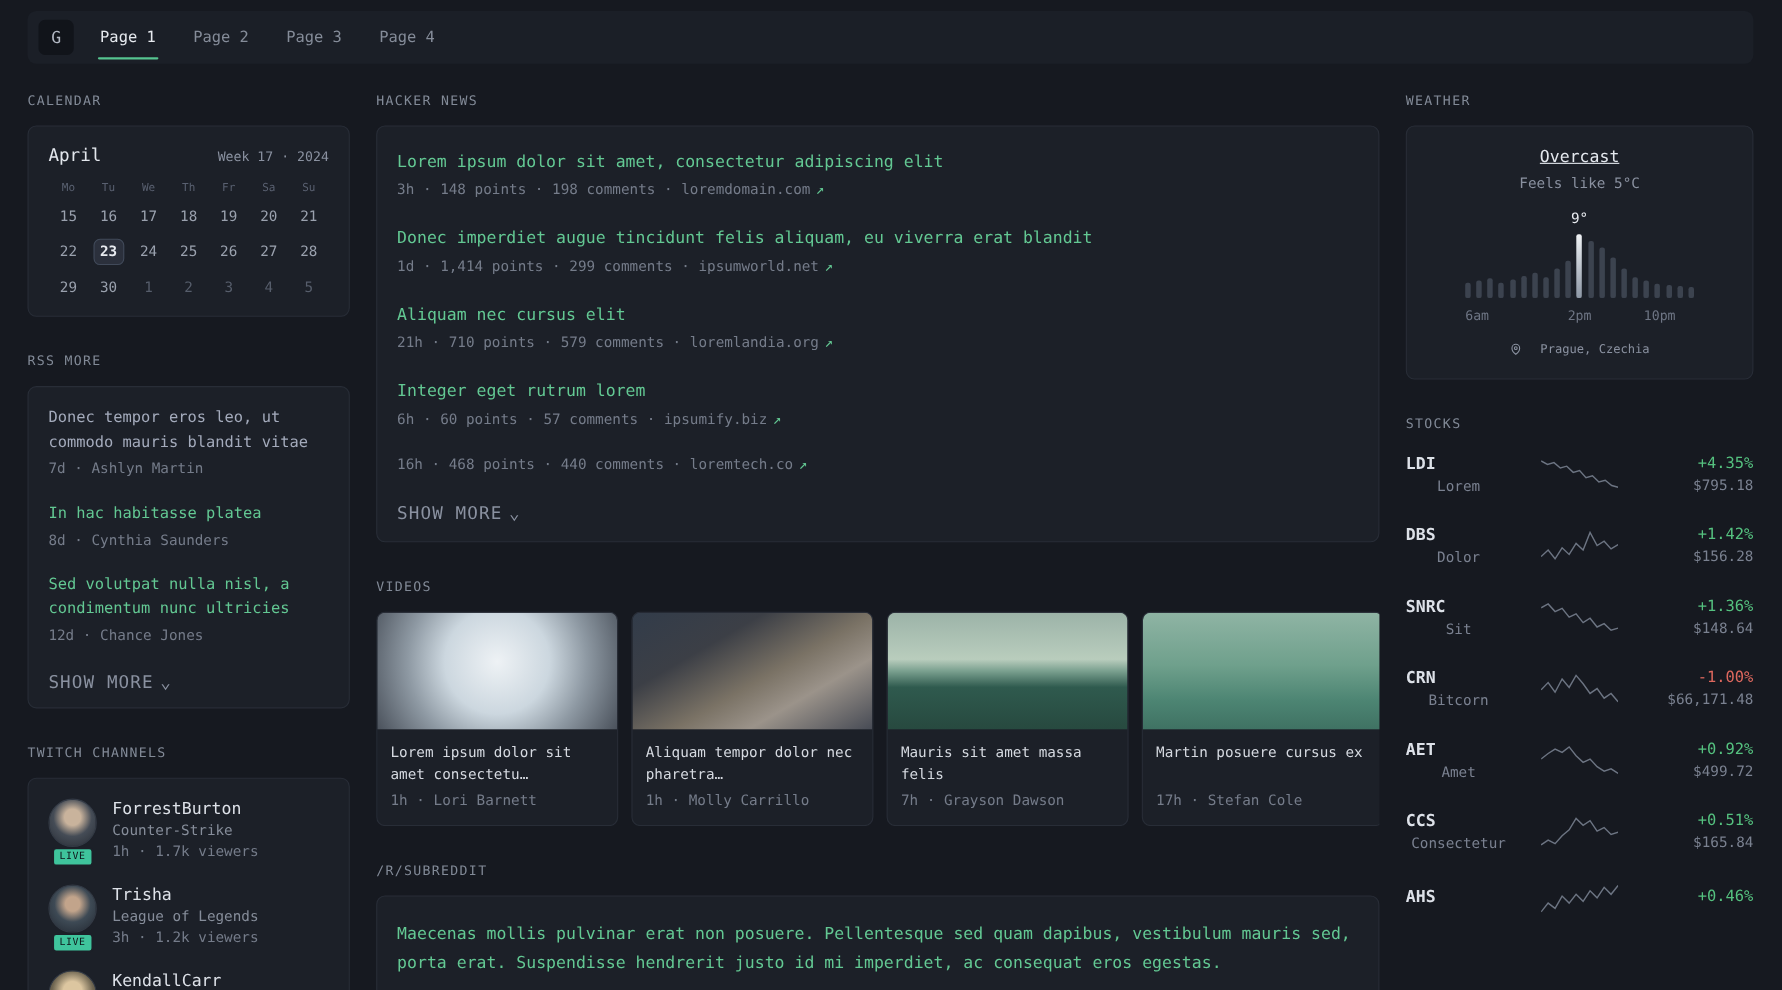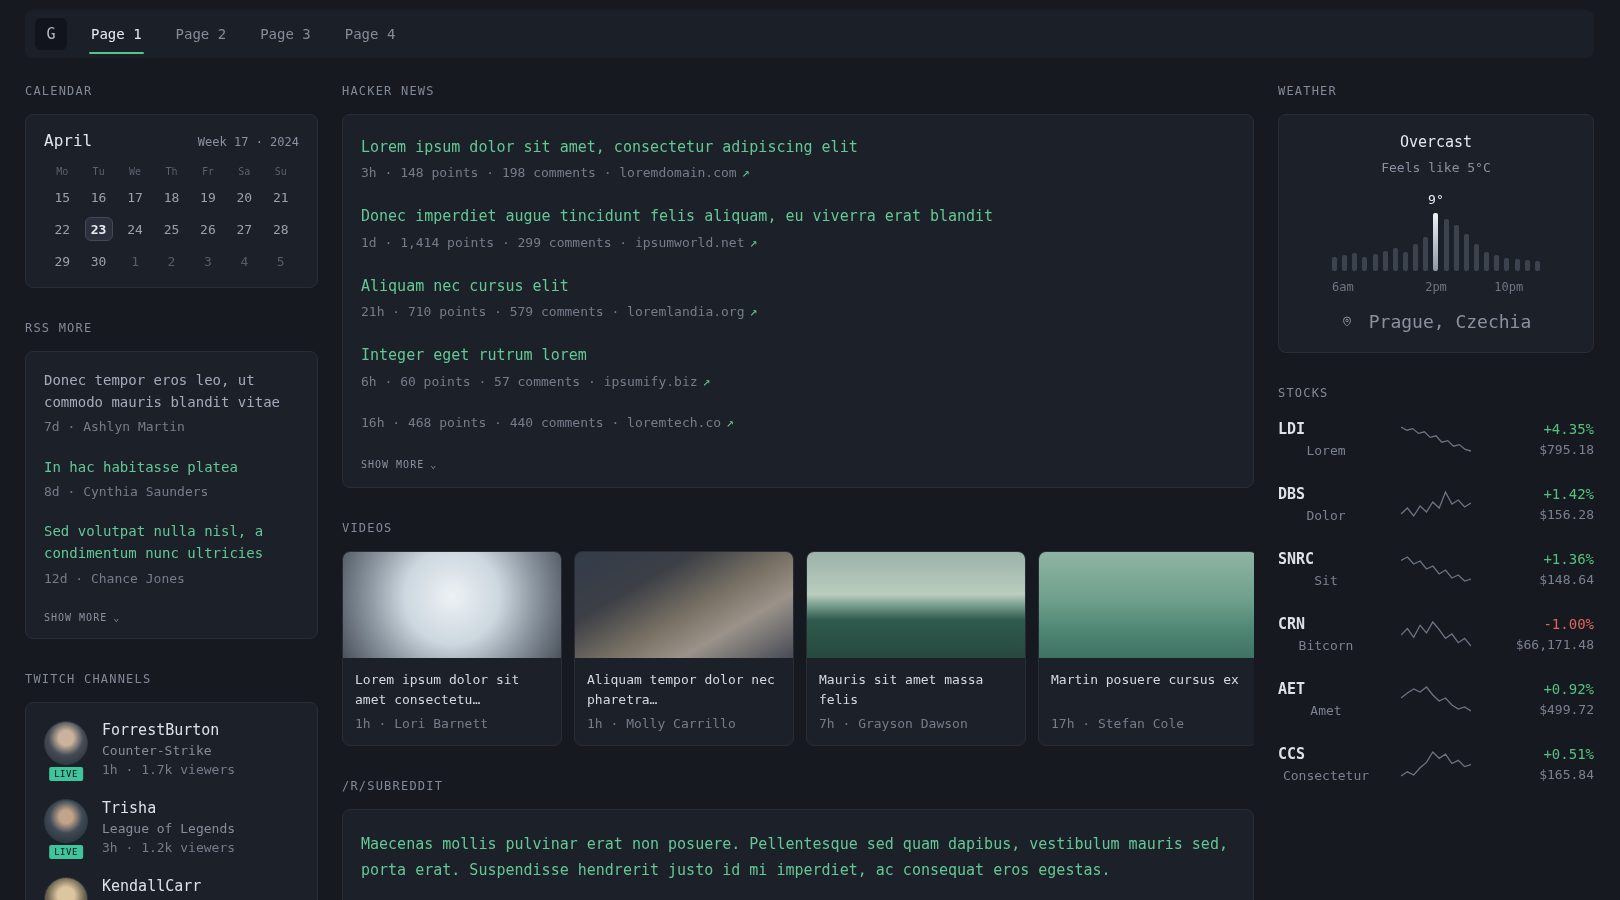--- a/index.html
+++ b/index.html
@@ -73,21 +73,21 @@
   .feed-item { margin-bottom:20px; }
   .item-title {
     display:block; color:#63c893; font-size:14px; line-height:1.55;
     text-decoration:none; cursor:pointer;
   }
   .item-title.visited { color:#a4abbc; }
   .item-meta { font-size:13px; color:#757c8a; margin-top:5px; line-height:1.4; }
   .src { cursor:pointer; }
   .ext::before { content:"↗"; color:#63c893; margin-left:5px; font-size:13px; }
   .show-more {
-    font-size:10px; letter-spacing:1px; color:#8a91a0; cursor:pointer;
+    font-size:16px; letter-spacing:1px; color:#8a91a0; cursor:pointer;
     padding-top:2px; display:inline-block;
   }
   .chev::after { content:"⌄"; margin-left:6px; }
 
   
   .hn-card { padding:21px 18px 16px; }
   .hn-card .item-title { font-size:15px; }
   .hn-card .feed-item { margin-bottom:23px; }
 
   
@@ -127,40 +127,40 @@
     position:absolute; bottom:-6px; left:50%; transform:translateX(-50%);
     background:#3fc49c; color:#0e1217; font-size:9px; letter-spacing:.5px;
     padding:2px 5px; border-radius:4px; border:2px solid #1c2028;
   }
   .tw-name { font-size:15px; color:#dde1e8; }
   .tw-game { font-size:13px; color:#868d9a; margin-top:4px; }
   .tw-meta { font-size:13px; color:#757c8a; margin-top:4px; }
 
   
   .weather-card { padding:18px 18px 20px; text-align:center; }
-  .wcond { font-size:15px; color:#e4e8ee; }
+  .wcond { font-size:15px; color:#e4e8ee;text-decoration:underline; }
   .wfeels { font-size:13px; color:#8a91a0; margin-top:9px; }
   .wchart { width:208px; margin:14px auto 0; padding-top:24px; }
   .wbars {
     height:58px; display:flex; align-items:flex-end; justify-content:space-between;
   }
   .wbar {
     width:5px; background:#3c434f; border-radius:2px; position:relative; flex:none;
   }
   .wbar.hl { background:linear-gradient(180deg,#f0f3f6,#8d97a5); }
   .wtemp {
     position:absolute; bottom:calc(100% + 6px); left:50%; transform:translateX(-50%);
     font-size:13px; color:#e8ebf0; white-space:nowrap;
   }
   .wtimes { position:relative; height:14px; margin-top:9px; font-size:12px; color:#6e7584; }
   .wt-1 { position:absolute; left:0; }
   .wt-2 { position:absolute; left:50%; transform:translateX(-50%); }
   .wt-3 { position:absolute; left:85%; transform:translateX(-50%); }
   .wloc {
-    margin-top:17px; font-size:18px; color:#8a91a0;
+    margin-top:17px; font-size:11px; color:#8a91a0;
     display:flex; align-items:center; justify-content:center; gap:16px;
   }
   .wloc svg { display:block; }
 
   
   .stock-list { padding-top:4px; }
   .stock-row { display:flex; align-items:center; margin-bottom:27px; cursor:pointer; }
   .stock-id { width:96px; flex:none; }
   .ticker { font-size:15px; font-weight:bold; color:#dde1e8; }
   .sname { font-size:13px; color:#7a8190; margin-top:5px;text-align:center; }
@@ -511,18 +511,33 @@
                 <svg width="70" height="30">
                   <polyline fill="none" stroke="currentColor" stroke-width="1.3" points="0.0,27.0 6.4,22.8 12.7,26.0 19.1,18.7 25.5,13.4 31.8,3.0 38.2,9.3 44.5,5.1 50.9,14.5 57.3,11.3 63.6,17.6 70.0,15.5"></polyline>
                 </svg>
               </div>
             <div class="stock-val">
               <div class="change pos">+0.51%</div>
               <div class="price">$165.84</div>
             </div>
           </div>
 
+          <div class="stock-row">
+            <div class="stock-id">
+              <div class="ticker">AHS</div>
+              <div class="sname"></div>
+            </div>
+            <div class="spark">
+                <svg width="70" height="30">
+                  <polyline fill="none" stroke="currentColor" stroke-width="1.3" points="0.0,27.0 6.4,19.0 12.7,23.8 19.1,12.6 25.5,19.0 31.8,11.0 38.2,17.4 44.5,7.8 50.9,14.2 57.3,4.6 63.6,11.0 70.0,3.0"></polyline>
+                </svg>
+              </div>
+            <div class="stock-val">
+              <div class="change pos">+0.46%</div>
+              <div class="price"></div>
+            </div>
+          </div>
 
         </div>
       </div>
     </aside>
   </div>
 </div>
 
 </body></html>

